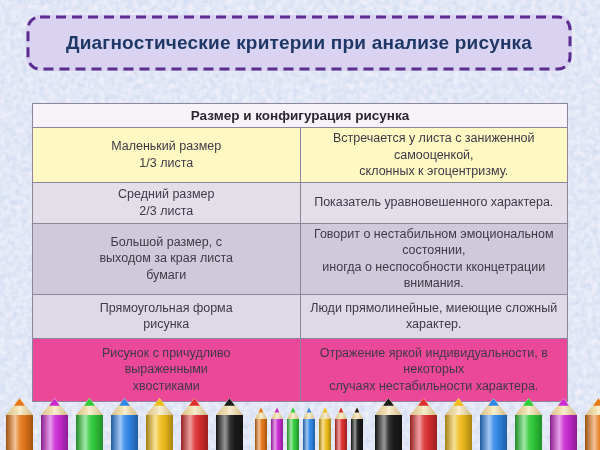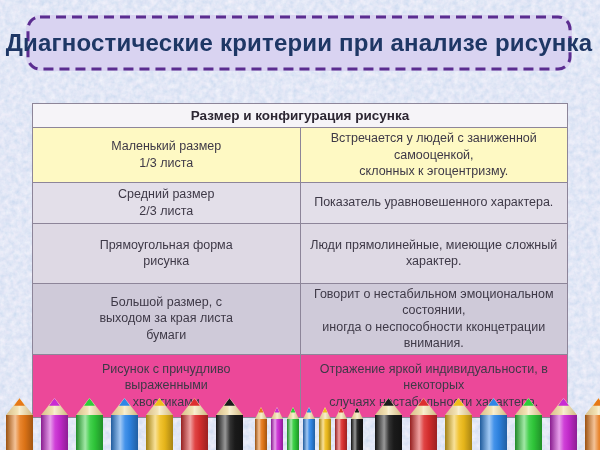--- a/index.html
+++ b/index.html
@@ -17,21 +17,21 @@
     position:absolute;left:26px;top:15px;width:546px;height:56px;
     background:var(--title-box-fill,#d9d3f1);
     border-radius:14px;
     display:flex;align-items:center;justify-content:center;
     box-sizing:border-box;
   }
   .title-box svg{position:absolute;inset:0;}
   .title-text{
     position:relative;
     color:var(--title-text,#1e3765);
-    font-size:24px;font-weight:bold;
+    font-size:19px;font-weight:bold;
     letter-spacing:0.2px;
     white-space:nowrap;
   }
 
   
   .criteria-table{
     position:absolute;left:32px;top:103px;width:536px;
     border-collapse:collapse;
     table-layout:fixed;
     padding-left:31px;
@@ -126,40 +126,40 @@
   <table class="criteria-table">
     <thead>
       <tr>
         <th colspan="2">Размер и конфигурация рисунка</th>
       </tr>
     </thead>
     <tbody>
         <tr style="background-color: #fef9c3;">
       <td class="col-criterion">Маленький размер
 1/3 листа</td>
-      <td>Встречается у людей с заниженной самооценкой,
+      <td>Встречается у листа с заниженной самооценкой,
 склонных к эгоцентризму.</td>
     </tr>
         <tr style="background-color: rgb(227, 223, 233);">
       <td class="col-criterion">Средний размер
 2/3 листа</td>
       <td>Показатель уравновешенного характера.</td>
-    </tr>
-        <tr style="background-color: rgb(222, 217, 228);">
-      <td class="col-criterion">Прямоугольная форма
-рисунка</td>
-      <td>Люди прямолинейные, миеющие сложный характер.</td>
     </tr>
         <tr style="background-color: rgb(207, 202, 217);">
       <td class="col-criterion">Большой размер, с
 выходом за края листа
 бумаги</td>
       <td>Говорит о нестабильном эмоциональном состоянии,
 иногда о неспособности кконцетрации внимания.</td>
     </tr>
+        <tr style="background-color: rgb(222, 217, 228);">
+      <td class="col-criterion">Прямоугольная форма
+рисунка</td>
+      <td>Люди прямолинейные, миеющие сложный характер.</td>
+    </tr>
         <tr style="background-color: #ec4899;">
       <td class="col-criterion">Рисунок с причудливо
 выраженными
 хвостиками</td>
       <td>Отражение яркой индивидуальности, в некоторых
 случаях нестабильности характера.</td>
     </tr>
       </tbody>
   </table>
 

